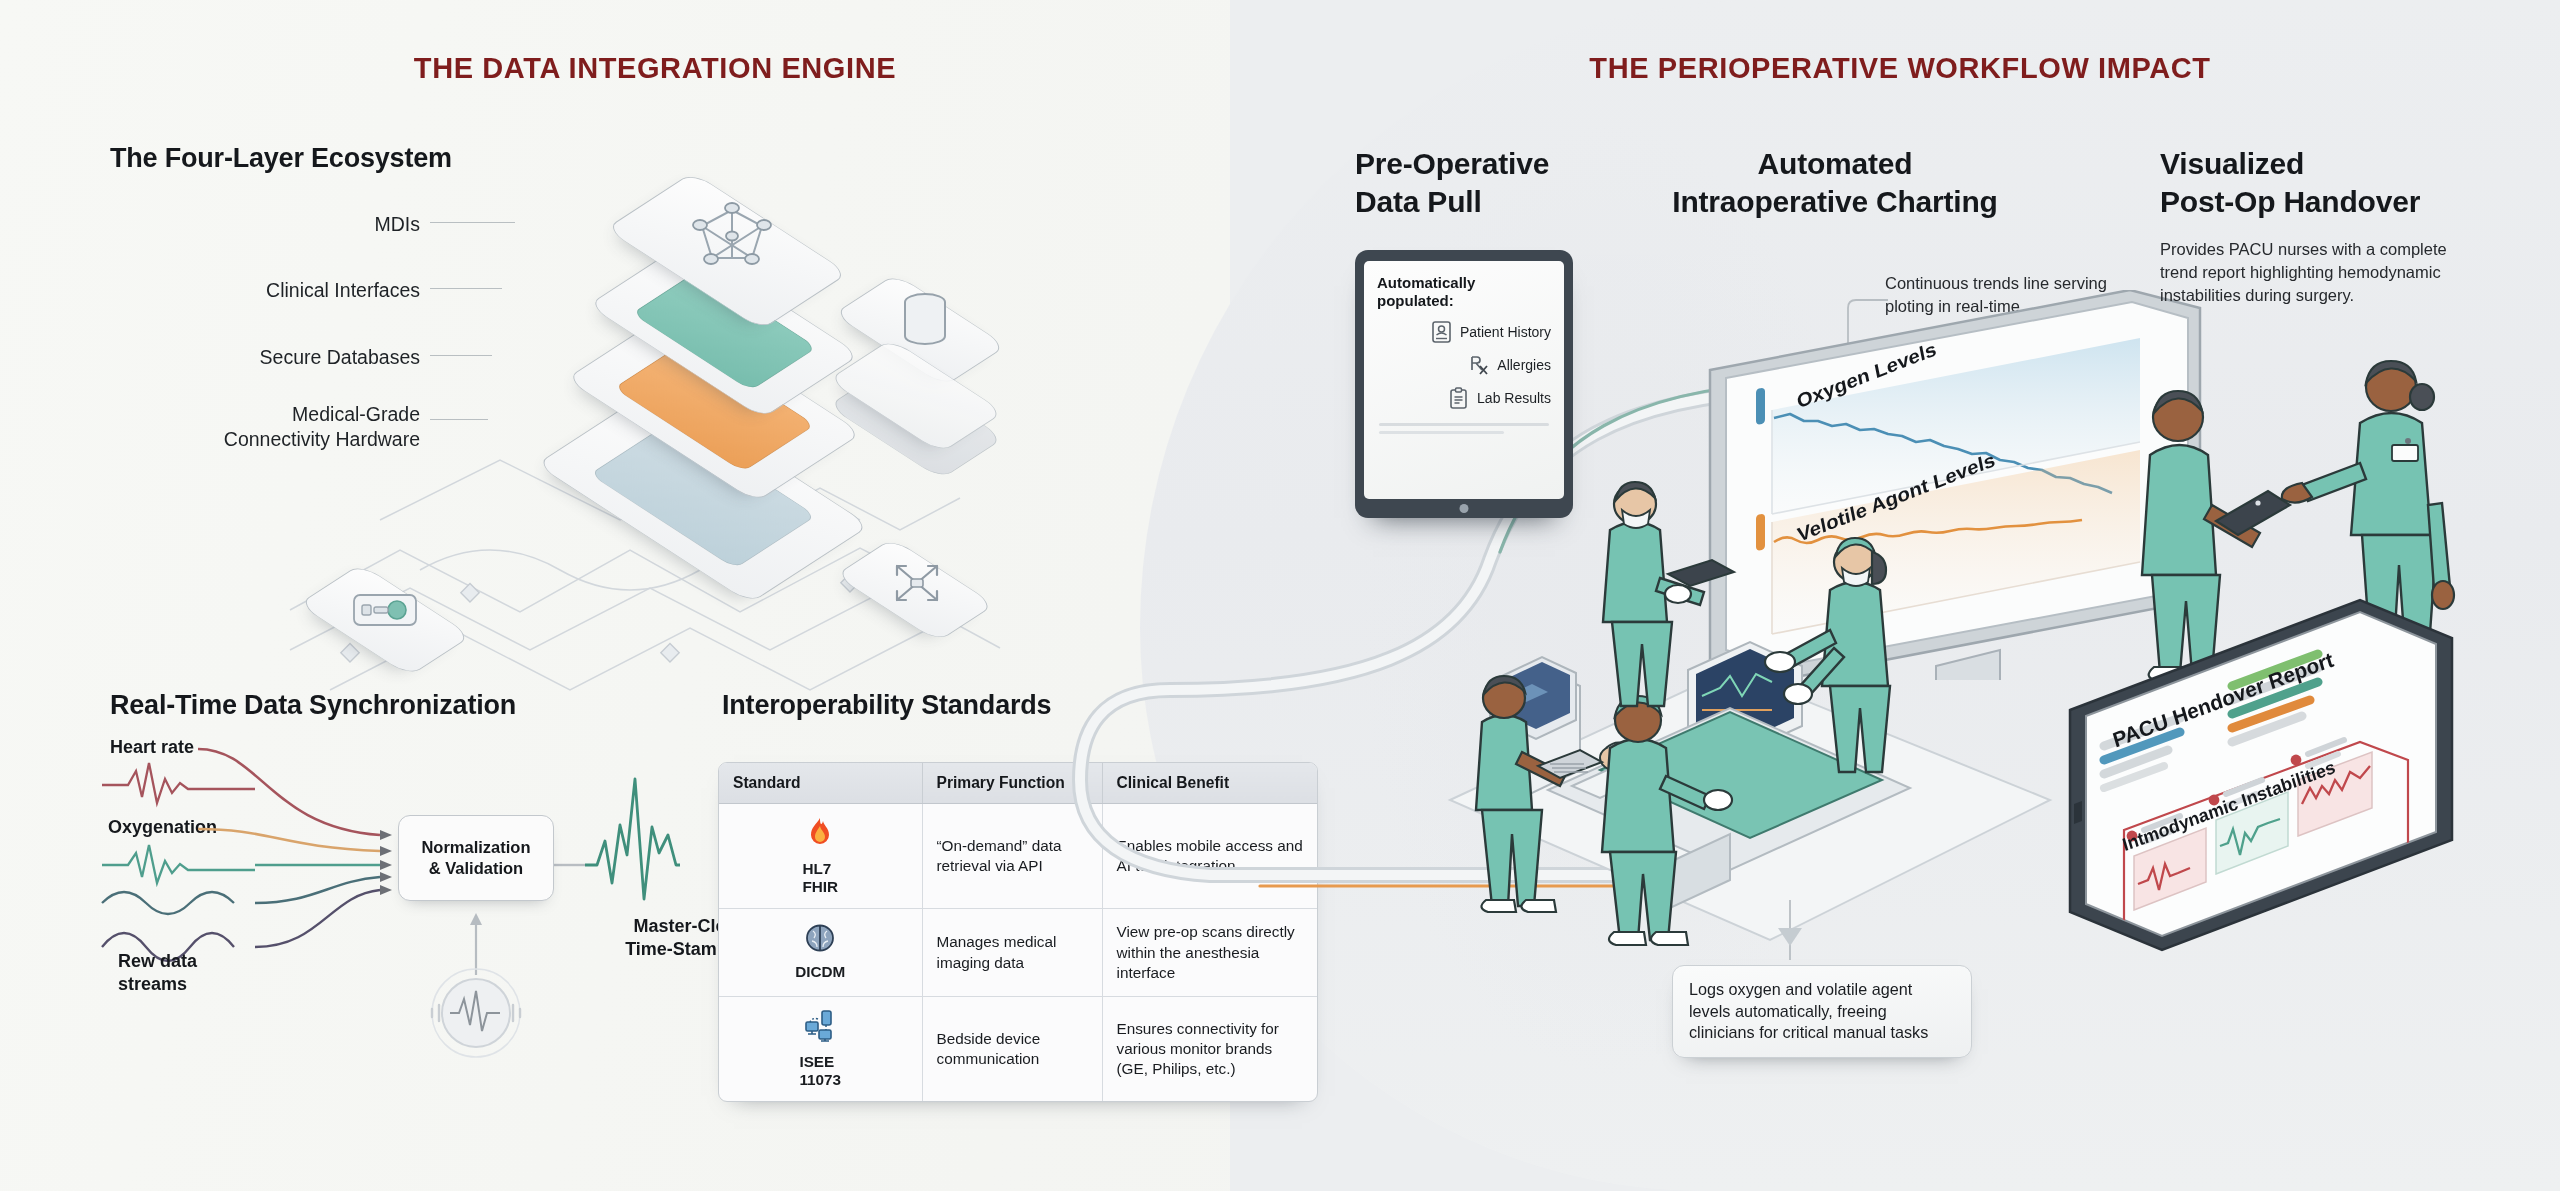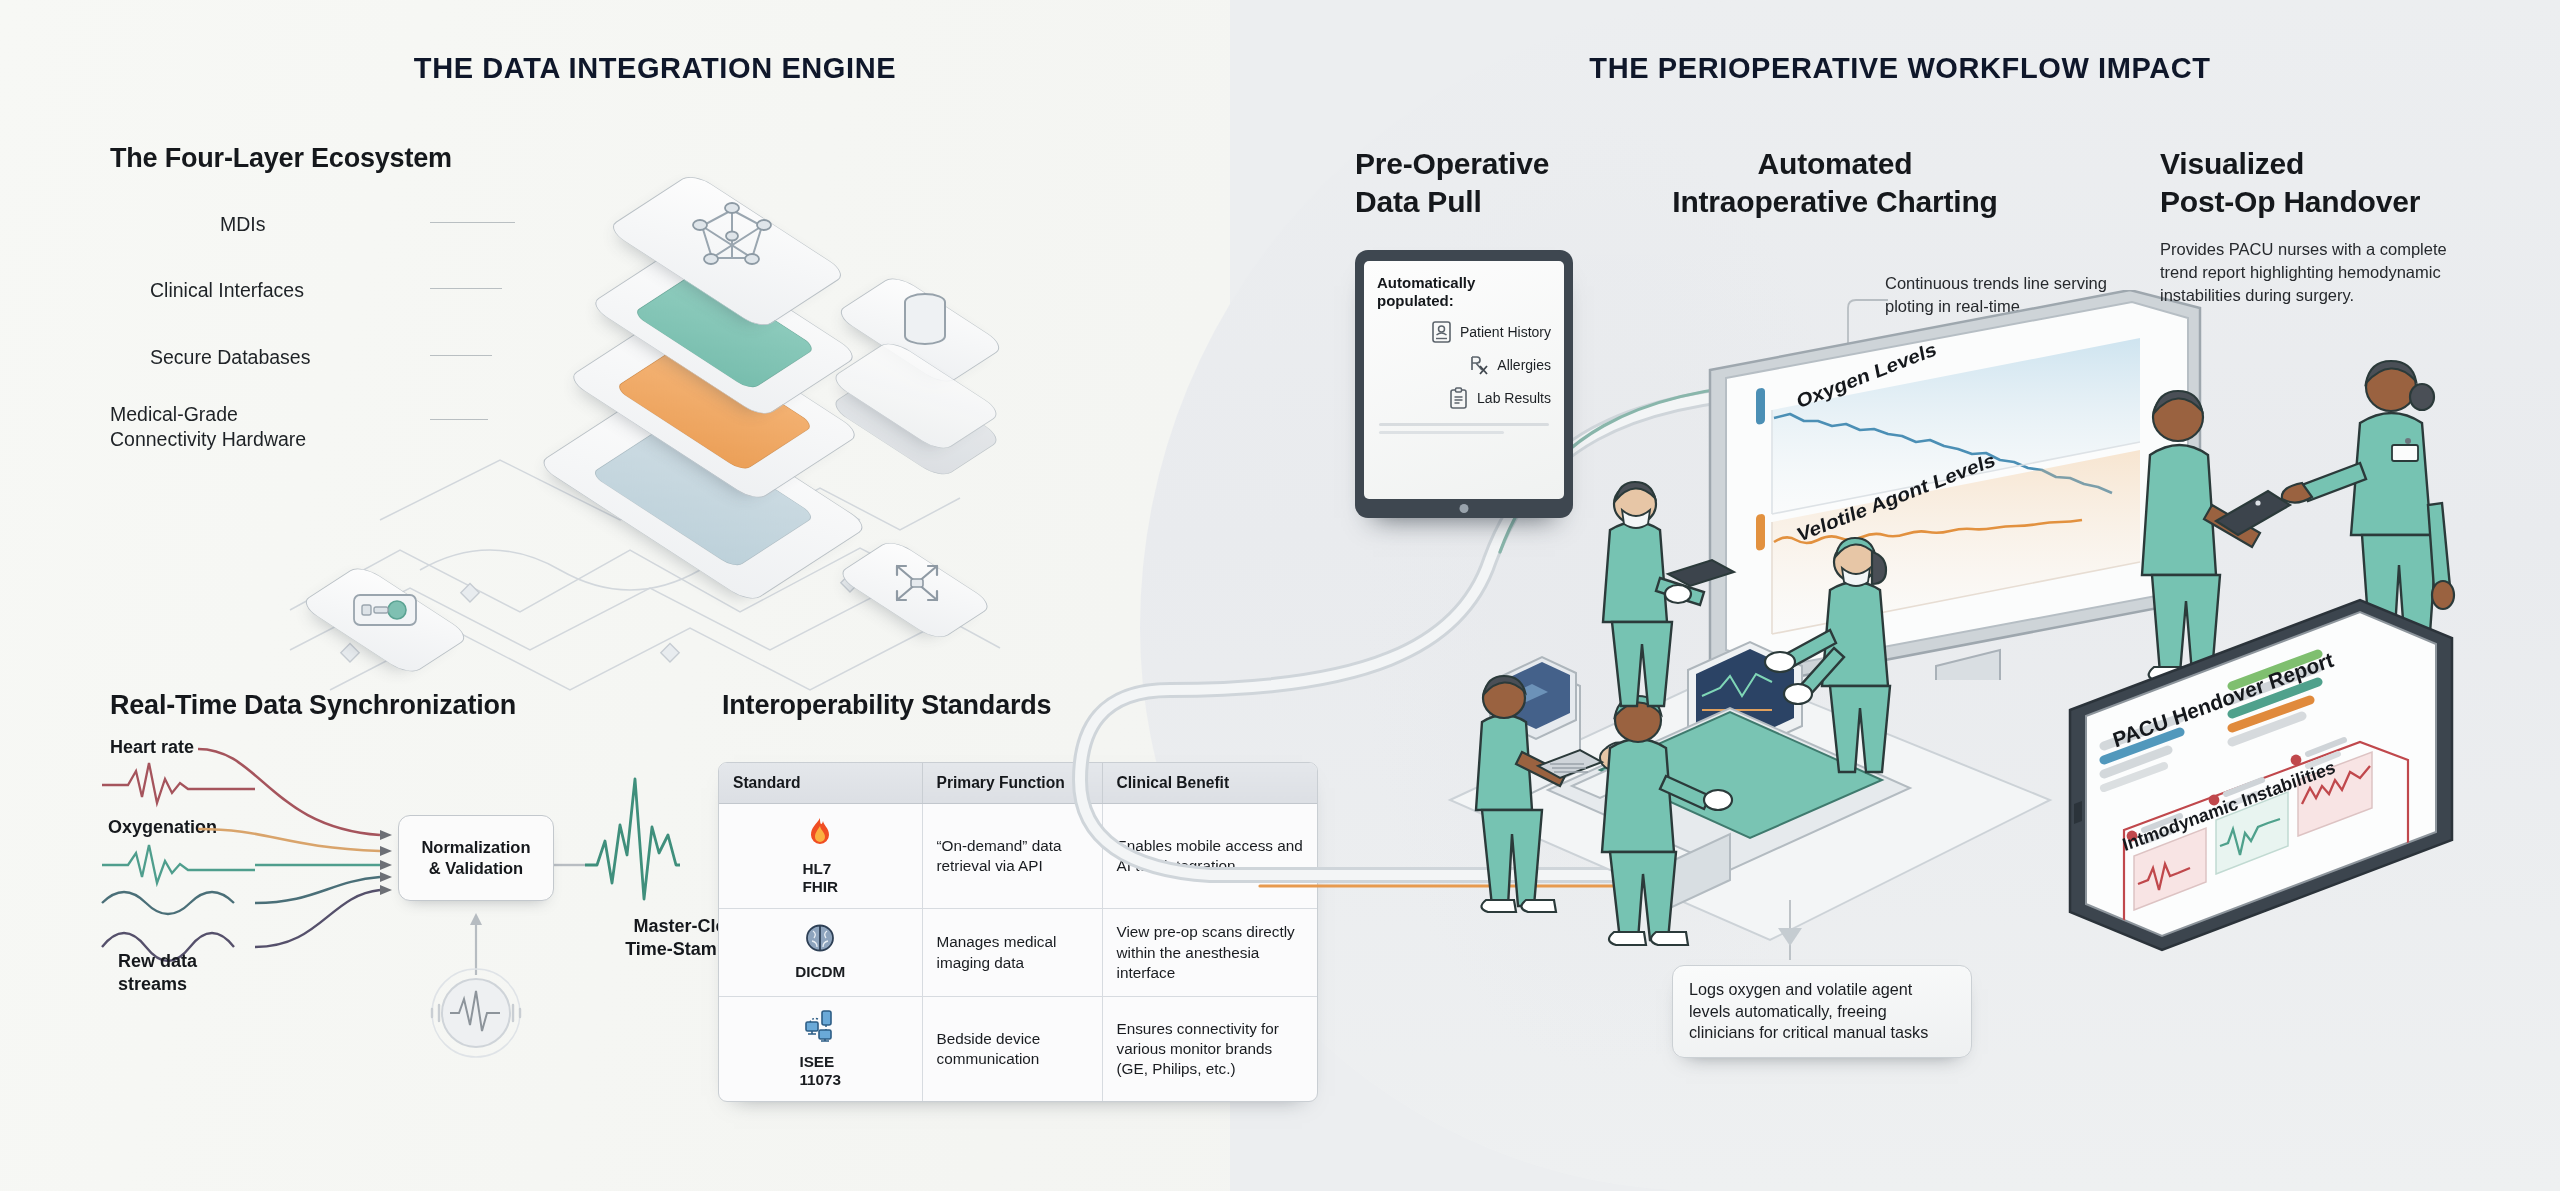--- a/index.html
+++ b/index.html
@@ -29,33 +29,33 @@
   #bg-swoop {
     position: absolute; left: 1190px; top: -60px;
     width: 700px; height: 1320px;
     background: radial-gradient(ellipse 50% 50% at 60% 50%, rgba(232,234,237,.95) 0%, rgba(232,234,237,0) 72%);
   }
 
   
   .sec-title {
     position: absolute;
     font-size: 29px; font-weight: 700; letter-spacing: .6px;
-    color: #0f172a; text-align: center; white-space: nowrap;
+    color: #7f1d1d; text-align: center; white-space: nowrap;
   }
   .sub-title {
     position: absolute;
     font-size: 27px; font-weight: 700; color: #15181c; letter-spacing: -.2px;
   }
   .col-title {
     position: absolute; font-size: 30px; font-weight: 700;
     color: #15181c; line-height: 1.28; letter-spacing: -.2px;
   }
   .layer-label {
     position: absolute; font-size: 19.5px; font-weight: 500;
-    color: #1e2226; line-height: 1.3;
+    color: #1e2226; text-align: right; line-height: 1.3;
   }
   .leader { position:absolute; height:1.4px; background:#b9bfc2; }
   .body-note {
     position: absolute; font-size: 16.5px; line-height: 1.38;
     color: #26292d; font-weight: 400;
   }
 
   
   #stack { position: absolute; left: 470px; top: 120px; width: 560px; height: 520px; }
   .slab { position:absolute; width: 190px; height: 190px; }

